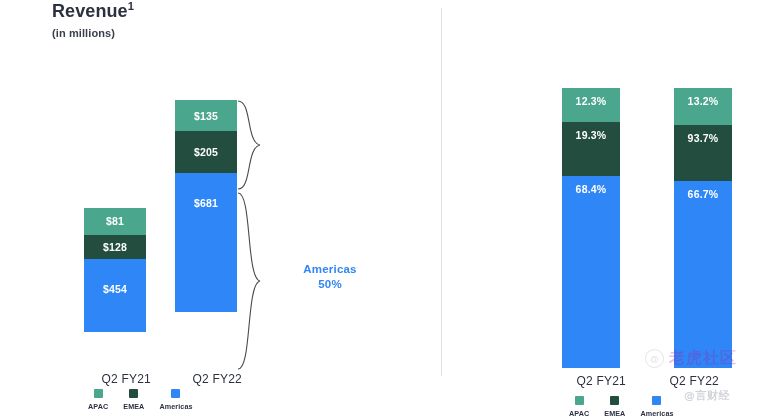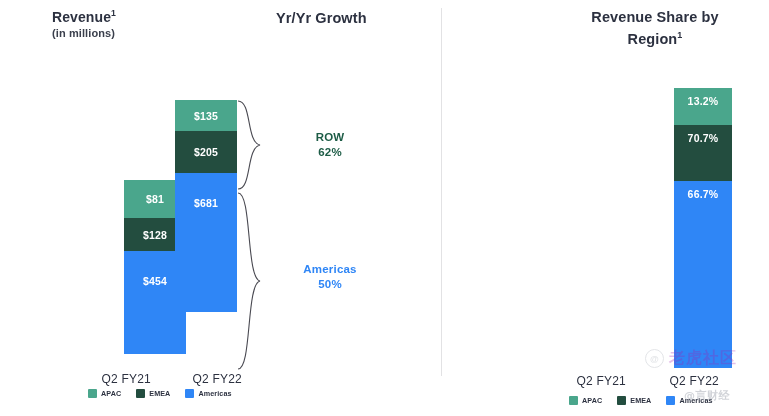--- a/index.html
+++ b/index.html
@@ -11,21 +11,21 @@
   }
   #root { position: relative; width: 769px; height: 416px; background: #fff; }
 
   
   .title {
     position: absolute;
     color: #2c3140;
     font-weight: bold;
     letter-spacing: .1px;
   }
-  #revenue-title { left: 52px; top: 8px; font-size: 14px; }
+  #revenue-title { left: 52px; top: 0; font-size: 18px; }
   #revenue-sub   { left: 52px; top: 27px; font-size: 11px; font-weight: bold; color: #3a3f4c; }
   #yy-title      { left: 276px; top: 10px; font-size: 14.5px; }
   #share-title   { left: 560px; top: 8px; width: 190px; font-size: 14.5px; text-align: center; line-height: 18px; }
   sup { font-size: .62em; vertical-align: super; font-weight: bold; }
 
   
   #divider {
     position: absolute; left: 441px; top: 8px;
     width: 1.4px; height: 368px; background: #e2e2e4;
   }
@@ -33,21 +33,21 @@
   
   .bar { position: absolute; display: flex; flex-direction: column; }
   .seg {
     display: flex; align-items: center; justify-content: center;
     color: #ffffff; font-weight: bold; font-size: 10.5px;
     letter-spacing: .2px;
   }
   .seg.top-label { align-items: flex-start; padding-top: 24px; }
 
   
-  #bar-fy21 { left: 84px; top: 180px; width: 62px; height: 174px; margin-left: 40px; }
+  #bar-fy21 { left: 84px; top: 208px; width: 62px; height: 124px; }
   #bar-fy22 { left: 175px; top: 100px; width: 62px; height: 212px; }
 
   
   #share-fy21 { left: 562px; top: 88px; width: 58px; height: 280px; }
   #share-fy22 { left: 674px; top: 88px; width: 58px; height: 280px; }
   #share-fy21 .seg, #share-fy22 .seg { font-size: 10.5px; }
   .share-seg { align-items: flex-start; padding-top: 7px; }
 
   
   .xlabel {
@@ -57,21 +57,21 @@
   }
   #x-fy21 { left: 79px;  top: 372px; width: 72px; }
   #x-fy22 { left: 170px; top: 372px; width: 72px; }
   #sx-fy21 { left: 556px; top: 374px; width: 70px; }
   #sx-fy22 { left: 649px; top: 374px; width: 70px; }
 
   
   .legend { position: absolute; display: flex; align-items: center; gap: 5px; }
   #legend-left  { left: 88px;  top: 389px; }
   #legend-right { left: 569px; top: 396px; }
-  .legend-item { display: flex; align-items: center; gap: 4px; margin-right: 10px; }
+  .legend-item { display: flex; align-items: center; gap: 4px; margin-right: 10px; flex-direction: column; }
   .swatch { width: 9px; height: 9px; display: inline-block; border-radius: 1px; }
   .legend-label { font-size: 7.2px; color: #2c3140; font-weight: bold; letter-spacing: .1px; }
 
   
   .anno {
     position: absolute; text-align: center; font-weight: bold;
     font-size: 11.5px; line-height: 15px; letter-spacing: .2px;
   }
   #anno-row      { left: 288px; top: 130px; width: 84px; color: #1d5c46; }
   #anno-americas { left: 288px; top: 262px; width: 84px; color: #2f86f6; }
@@ -104,23 +104,21 @@
   }
 </style>
 </head>
 <body>
 
 <div id="root">
 
   <div class="title" id="revenue-title"><span>Revenue</span><sup>1</sup></div>
   <div class="title" id="revenue-sub">(in millions)</div>
 
-  <div class="title" id="yy-title">Yr/Yr Growth</div>
 
-  <div class="title" id="share-title"><span>Revenue Share by</span><br><span>Region</span><sup>1</sup></div>
 
   <div id="divider"></div>
 
   <div class="bar" id="bar-fy21">
     <div class="seg" style="background:#4aa68c;height:21.7%">$81</div>
     <div class="seg" style="background:#234d3f;height:19.3%">$128</div>
     <div class="seg top-label" style="background:#2f86f6;height:59.0%">$454</div>
   </div>
 
   <div class="bar" id="bar-fy22">
@@ -132,48 +130,49 @@
   <div class="xlabel" id="x-fy21">Q2 FY21</div>
   <div class="xlabel" id="x-fy22">Q2 FY22</div>
 
   <svg id="braces" width="60" height="290">
 
     <path d="M 8 11 C 22 11, 16 52, 30 55 C 16 58, 22 99, 8 99" fill="none" stroke="#4a4a52" stroke-width="1.1"></path>
 
     <path d="M 8 103 C 22 103, 16 188, 30 191 C 16 194, 22 279, 8 279" fill="none" stroke="#4a4a52" stroke-width="1.1"></path>
   </svg>
 
-  <div class="anno" id="anno-row">
-    <div>ROW</div>
-    <div>62%</div>
-  </div>
   <div class="anno" id="anno-americas">
     <div>Americas</div>
     <div>50%</div>
   </div>
 
   <div class="legend" id="legend-left">
     <div class="legend-item">
       <span class="swatch" style="background:#4aa68c"></span>
       <span class="legend-label">APAC</span>
     </div>
     <div class="legend-item">
       <span class="swatch" style="background:#234d3f"></span>
       <span class="legend-label">EMEA</span>
     </div>
     <div class="legend-item">
       <span class="swatch" style="background:#2f86f6"></span>
       <span class="legend-label">Americas</span>
     </div>
   </div>
 
+  <div class="bar" id="share-fy21">
+    <div class="seg share-seg" style="background:#4aa68c;height:12.3%">12.3%</div>
+    <div class="seg share-seg" style="background:#234d3f;height:19.3%">19.3%</div>
+    <div class="seg share-seg" style="background:#2f86f6;height:68.4%">68.4%</div>
+  </div>
 
   <div class="bar" id="share-fy22">
     <div class="seg share-seg" style="background:#4aa68c;height:13.2%">13.2%</div>
-    <div class="seg share-seg" style="background:#234d3f;height:20.1%">70.7%</div>
+    <div class="seg share-seg" style="background:#234d3f;height:20.1%">93.7%</div>
     <div class="seg share-seg" style="background:#2f86f6;height:66.7%">66.7%</div>
   </div>
 
   <div class="xlabel" id="sx-fy21">Q2 FY21</div>
   <div class="xlabel" id="sx-fy22">Q2 FY22</div>
 
   <div class="legend" id="legend-right">
     <div class="legend-item">
       <span class="swatch" style="background:#4aa68c"></span>
       <span class="legend-label">APAC</span>

